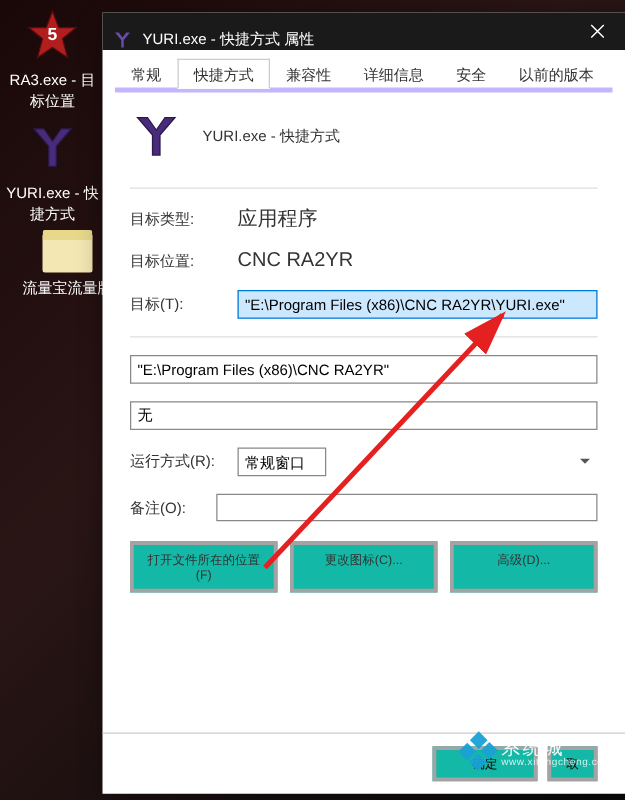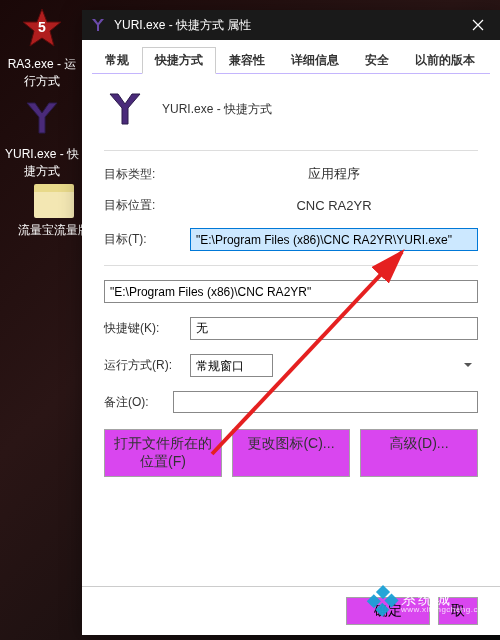--- a/index.html
+++ b/index.html
@@ -10,49 +10,49 @@
   .desktop-icon { position: absolute; width: 76px; text-align: center; color: #fff; font-size: 12px; }
   .desktop-icon .ico { width: 48px; height: 48px; margin: 0 auto 4px; display: flex; align-items: center; justify-content: center; }
   .di1 { top: 4px; left: 4px; }
   .di1 .ico svg { width: 40px; height: 40px; }
   .di2 { top: 94px; left: 4px; }
   .di2 .ico svg { width: 42px; height: 42px; }
   .di3 { top: 184px; left: 16px; }
   .di3 .ico { background: #f3e7b3; border-radius: 2px; width: 40px; height: 34px; border-top: 8px solid #e8d98a; }
   
   .window { position: absolute; left: 82px; top: 10px; right: 0; bottom: 5px; background: #fff; box-shadow: 0 4px 20px rgba(0,0,0,0.4); display: flex; flex-direction: column; }
-  .titlebar { height: 30px; background: #1a1a1a; color: #fff; display: flex; align-items: center; padding: 0 0 0 8px; }
+  .titlebar { height: 30px; background: #1a1a1a; color: #fff; display: flex; align-items: flex-end; padding: 0 0 0 8px; }
   .titlebar .ticon { width: 16px; height: 16px; margin-right: 8px; }
   .titlebar .ttitle { flex: 1; font-size: 12px; }
   .titlebar .tclose { width: 45px; height: 30px; display: flex; align-items: center; justify-content: center; cursor: pointer; }
   
-  .tabs { display: flex; height: 28px; border-bottom: 1px solid #c4b5fd; margin: 6px 10px 0; font-weight: bold; }
+  .tabs { display: flex; height: 28px; border-bottom: 4px solid #c4b5fd; margin: 6px 10px 0; }
   .tab { padding: 4px 12px; font-size: 12px; cursor: pointer; color: #333; border: 1px solid transparent; border-bottom: none; position: relative; top: 1px; }
   .tab.active { border-color: #ccc; background: #fff; border-bottom: 1px solid #fff; }
   
   .content { flex: 1; padding: 14px 22px 10px; color: #333; position: relative; }
   
   .section1 { display: flex; align-items: center; gap: 16px; padding-bottom: 14px; }
   .app-icon { width: 42px; height: 42px; }
   .app-icon svg { width: 42px; height: 42px; }
   
   hr { border: none; border-top: 1px solid #ddd; margin: 6px 0 14px; }
   
   .row { display: flex; align-items: center; margin-bottom: 14px; }
   .row .lbl { width: 86px; font-size: 12px; }
-  .row .val { flex: 1; font-size: 13px; text-align: center; }
+  .row .val { flex: 1; font-size: 16px; }
   .row input[type=text], .row select { flex: 1; font-size: 12px; padding: 3px 5px; border: 1px solid #888; font-family: inherit; height: 23px; background: #fff; }
   .row input.sel { background: #cce8ff; border: 1px solid #0078d7; }
-  .row select { appearance: none; padding-right: 28px; text-align: center; }
+  .row select { appearance: none; padding-right: 16px; text-align: center; }
   .selwrap { flex: 1; position: relative; }
   .selwrap::after { content: ""; position: absolute; right: 6px; top: 9px; border: 4px solid transparent; border-top-color: #555; pointer-events: none; }
   textarea.comment { width: 100%; border: 1px solid #888; height: 22px; resize: none; font-family: inherit; padding: 3px 5px; font-size: 12px; }
   
   .btnrow { display: flex; gap: 10px; margin-top: 16px; }
-  .btn { flex: 1; padding: 5px 8px; font-size: 14px; border: 1px solid #a3a3a3; background: #d946ef; cursor: pointer; text-align: center; }
+  .btn { flex: 1; padding: 5px 8px; font-size: 10px; border: 3px solid #a3a3a3; background: #14b8a6; cursor: pointer; text-align: center; }
   
   .bottom-bar { border-top: 1px solid #ccc; padding: 10px 22px; display: flex; justify-content: flex-end; gap: 8px; }
   .bottom-bar .btn { flex: 0 0 84px; padding: 4px 8px; }
   
   .annot-arrow { position: absolute; pointer-events: none; }
   
   .watermark { position: absolute; right: 10px; bottom: 26px; display: flex; align-items: center; gap: 6px; color: #fff; font-size: 14px; opacity: 0.95; }
   .wm-logo { display: flex; gap: 2px; flex-wrap: wrap; width: 24px; height: 24px; transform: rotate(45deg); }
   .wm-logo span { width: 10px; height: 10px; background: #1ba1d6; }
   .wm-txt { display: flex; flex-direction: column; line-height: 1; }
@@ -63,21 +63,21 @@
 <body>
 
 <div class="desktop">
   <div class="desktop-icon di1">
     <div class="ico">
       <svg viewBox="0 0 40 40">
           <polygon points="20,1 25,14 39,14 28,23 32,38 20,30 8,38 12,23 1,14 15,14" fill="#b01e1e" stroke="#5a0b0b"></polygon>
           <text x="20" y="24" text-anchor="middle" font-size="14" fill="#fff" font-weight="bold">5</text>
         </svg>
     </div>
-    <div>RA3.exe - 运行方式</div>
+    <div>RA3.exe - 目标位置</div>
   </div>
   <div class="desktop-icon di2">
     <div class="ico">
       <svg viewBox="0 0 42 42">
           <path d="M6 6 L18 20 L18 36 L24 36 L24 20 L36 6 L28 6 L21 16 L14 6 Z" fill="#4a2a7a" stroke="#2a1a4a" stroke-width="1"></path>
         </svg>
     </div>
     <div>YURI.exe - 快捷方式</div>
   </div>
   <div class="desktop-icon di3">
@@ -132,21 +132,20 @@
         <div class="lbl">目标(T):</div>
         <input type="text" class="sel" value="&quot;E:\Program Files (x86)\CNC RA2YR\YURI.exe&quot;" style="">
       </div>
 
       <hr style="margin-top:4px;">
 
       <div class="row">
         <input type="text" value="&quot;E:\Program Files (x86)\CNC RA2YR&quot;" style="">
       </div>
       <div class="row">
-        <div class="lbl">快捷键(K):</div>
         <input type="text" value="无" style="">
       </div>
       <div class="row">
         <div class="lbl">运行方式(R):</div>
         <div class="selwrap">
           <select>
             <option>常规窗口</option>
           </select>
         </div>
       </div>

